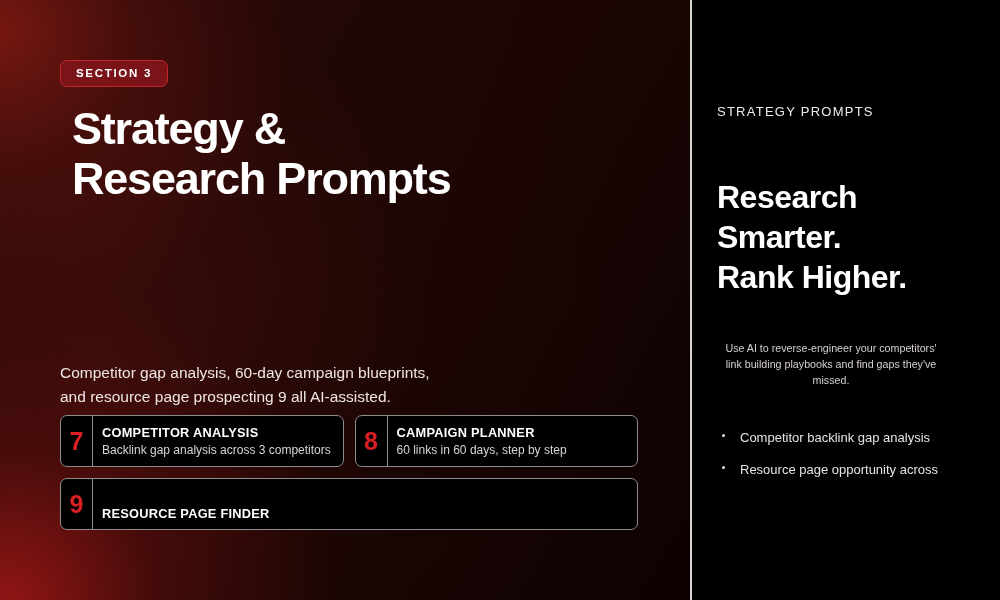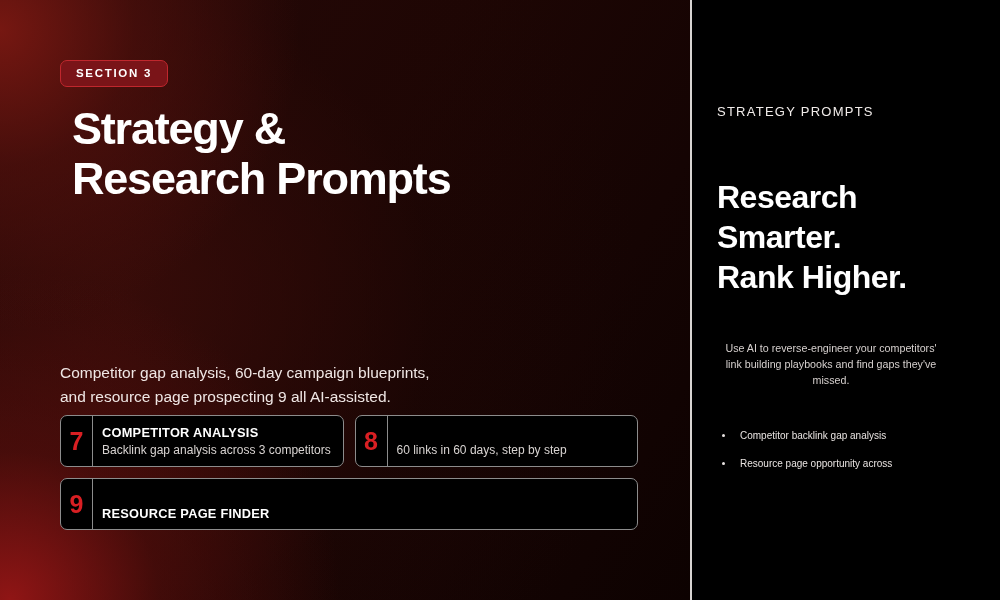--- a/index.html
+++ b/index.html
@@ -166,21 +166,21 @@
   .bullets {
     position:absolute;
     left:4px; top:429px;
     width:235px;
     list-style:none;
   }
   .bullets li {
     position:relative;
     padding-left:19px;
     color:#e8e3e1;
-    font-size:10px;
+    font-size:13px;
     line-height:1.35;
     margin-bottom:14px;
     white-space:nowrap;
   }
   .bullets li:before {
     content:"";
     position:absolute;
     left:1px; top:5px;
     width:3.4px; height:3.4px;
     border-radius:50%;
@@ -211,20 +211,21 @@
             <div class="card-num">7</div>
             <div class="card-body">
               <div class="card-title">COMPETITOR ANALYSIS</div>
               <div class="card-desc">Backlink gap analysis across 3 competitors</div>
             </div>
           </div>
 
           <div class="card half">
             <div class="card-num">8</div>
             <div class="card-body">
+              <div class="card-title">CAMPAIGN PLANNER</div>
               <div class="card-desc">60 links in 60 days, step by step</div>
             </div>
           </div>
 
         </div>
 
         <div class="card-row">
           <div class="card full">
             <div class="card-num">9</div>
             <div class="card-body">

